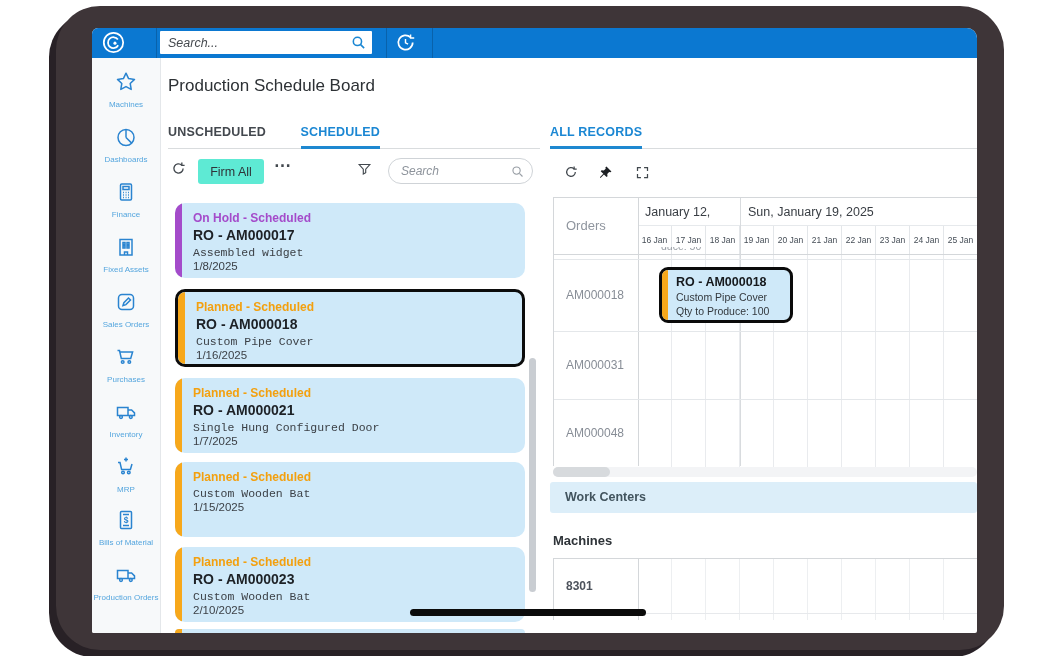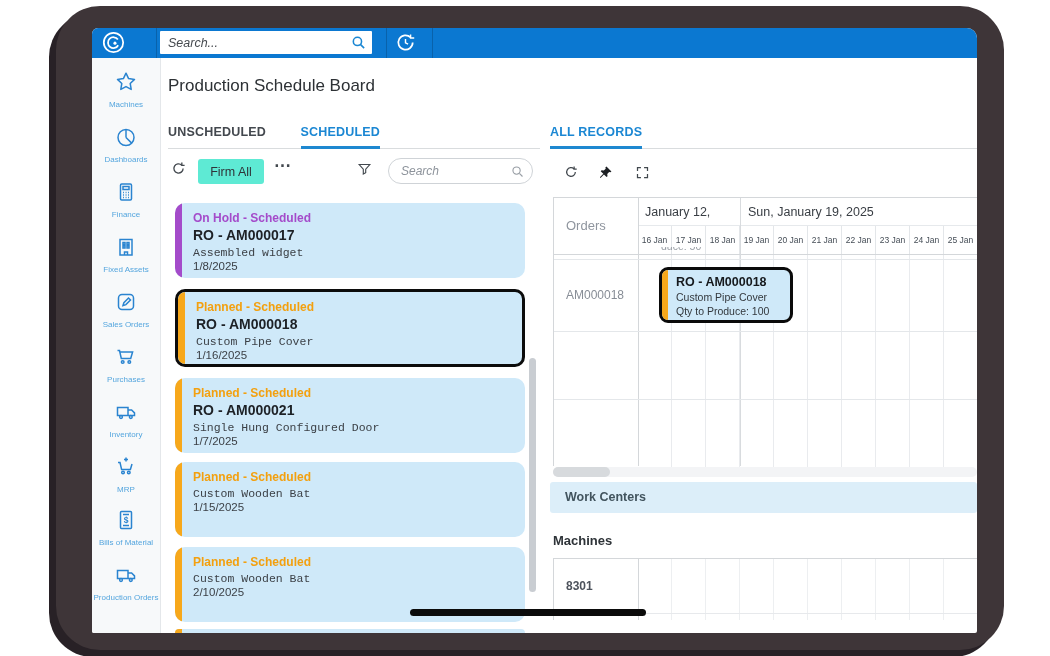--- a/index.html
+++ b/index.html
@@ -264,20 +264,21 @@
     </div>
     <div class="card orange" style="top:434px">
       <div class="stripe"></div>
       <div class="c-status">Planned - Scheduled</div>
       <div class="c-item">Custom Wooden Bat</div>
       <div class="c-date">1/15/2025</div>
     </div>
     <div class="card orange" style="top:519px">
       <div class="stripe"></div>
       <div class="c-status">Planned - Scheduled</div>
+      <div class="c-order">RO - AM000023</div>
       <div class="c-item">Custom Wooden Bat</div>
       <div class="c-date">2/10/2025</div>
     </div>
     <div class="card-sliver">
         <div class="stripe"></div>
       </div>
     <div class="v-scroll"></div>
 
     <div class="grid">
       <div class="g-daybg"></div>
@@ -302,21 +303,23 @@
         </div>
       <div class="g-hline" style="top:61px"></div>
       <div class="g-rowlabel" style="top:61px;height:72px;line-height:72px">AM000018</div>
       <div class="g-card">
         <div class="stripe"></div>
         <div class="t">RO - AM000018</div>
         <div class="s">Custom Pipe Cover</div>
         <div class="s">Qty to Produce: 100</div>
       </div>
       <div class="g-hline" style="top:133px"></div>
+      <div class="g-rowlabel" style="top:133px;height:68px;line-height:68px">AM000031</div>
       <div class="g-hline" style="top:201px"></div>
+      <div class="g-rowlabel" style="top:201px;height:68px;line-height:68px">AM000048</div>
     </div>
 
     <div class="h-scroll-track">
       <div class="h-scroll-thumb"></div>
     </div>
 
     <div class="wc-band">Work Centers</div>
     <div class="machines-h">Machines</div>
 
     <div class="mgrid">

